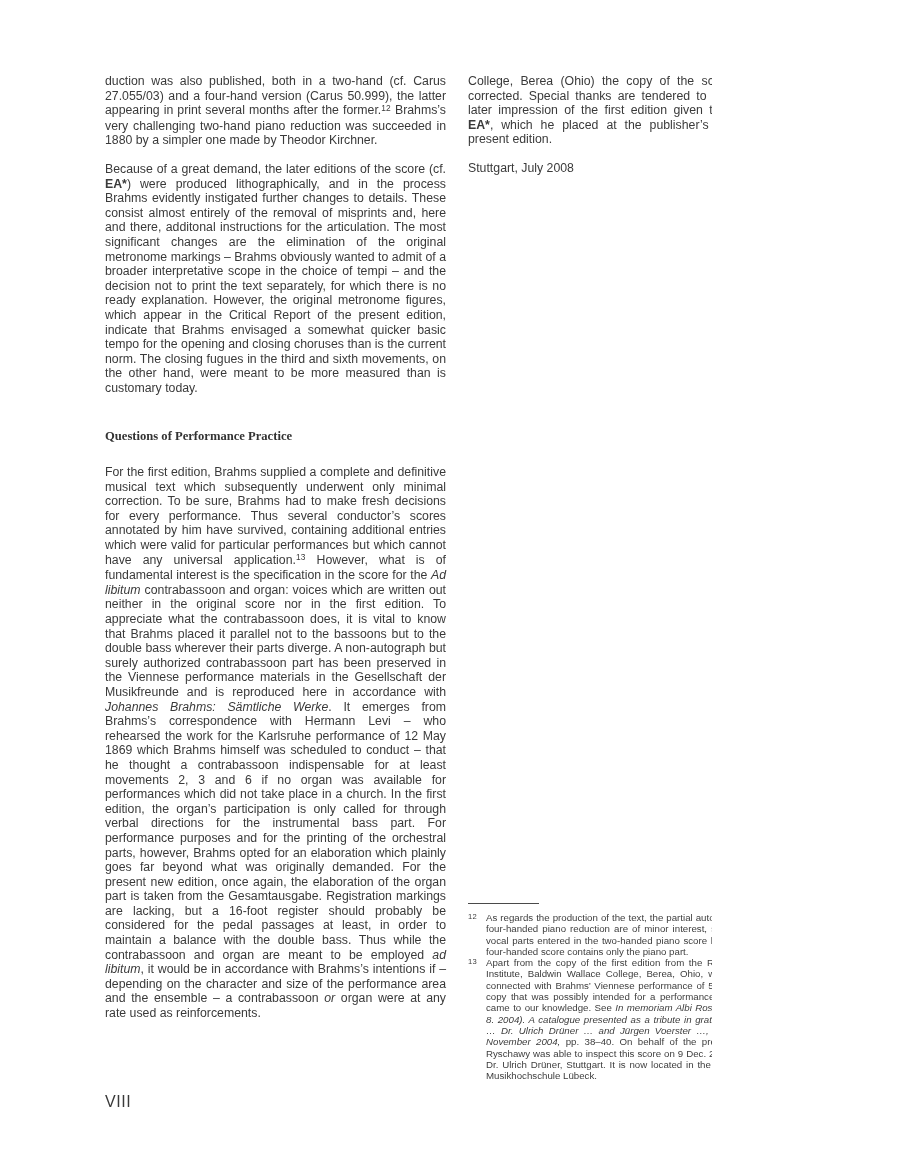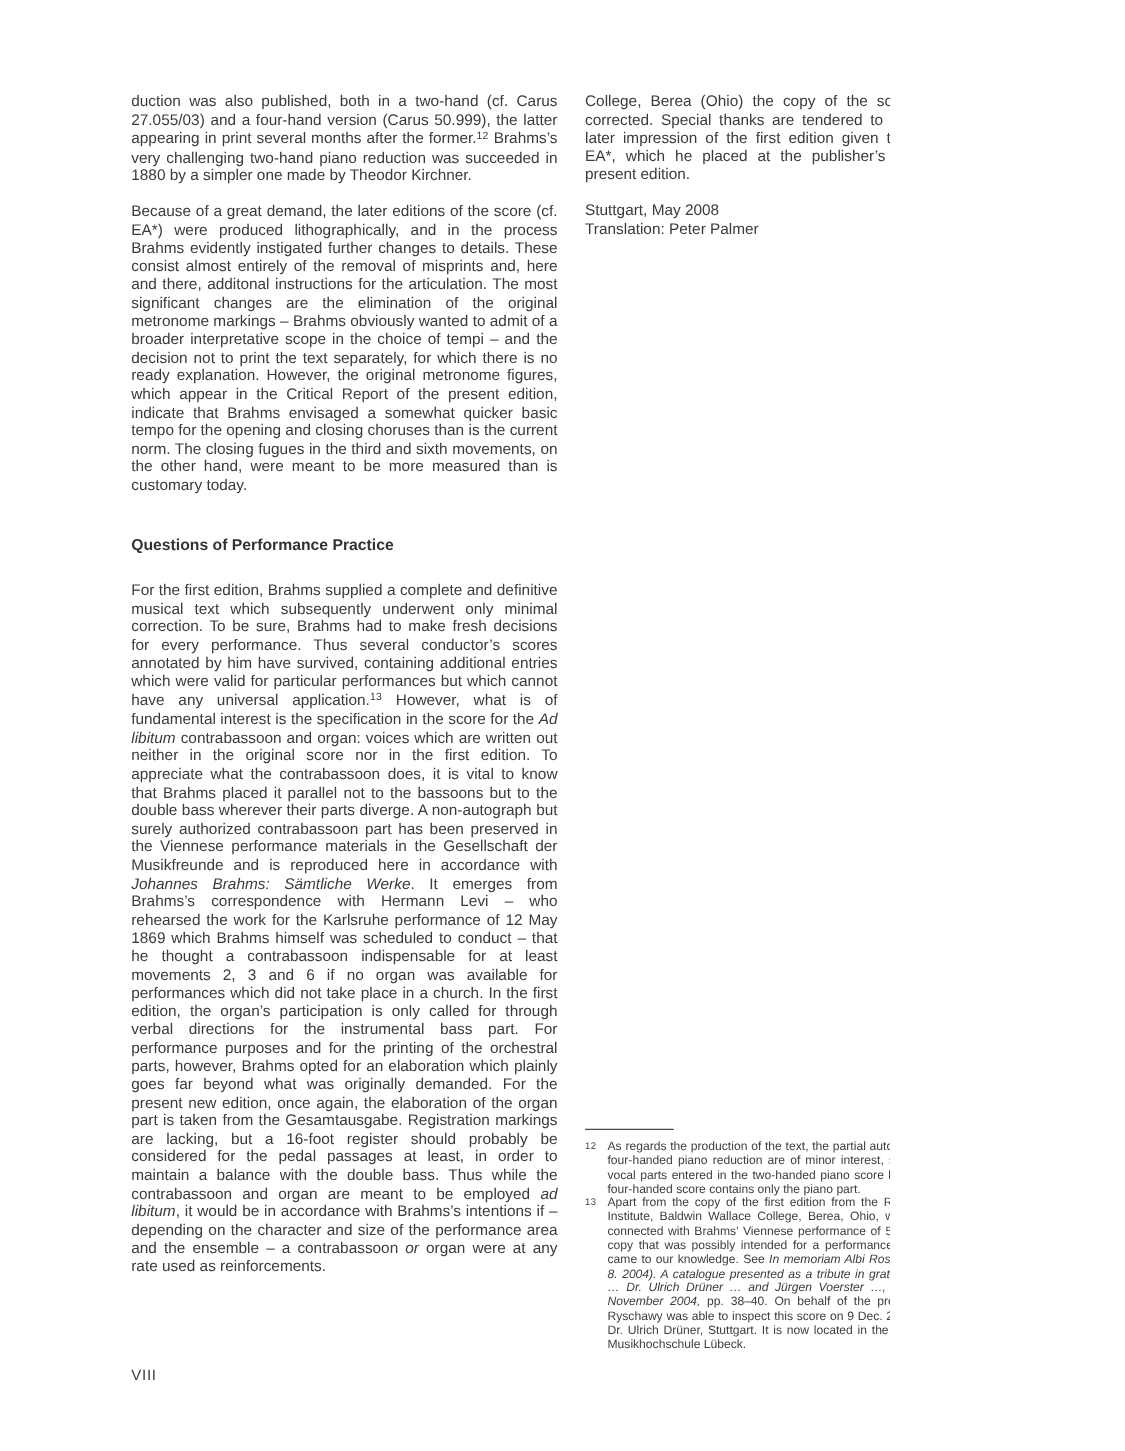--- a/index.html
+++ b/index.html
@@ -29,22 +29,23 @@
 
   .col p {
     margin: 0 0 14px 0;
   }
   .section-heading {
     font-size: 12.6px;
     font-weight: bold;
     color: #333333;
     margin: 34px 0 21px 0;
     text-align: left;
+    font-family: Liberation Serif, serif;
   }
-  .run-b   { font-weight: normal; }
+  .run-b   { font-weight: bold; }
   .run-i   { font-style: italic; }
   .run-sup { font-size: 68%; position: relative; top: -0.38em; letter-spacing: 0.2px; }
 
   .sig-row {
     display: flex;
     justify-content: space-between;
     margin-top: 9px;
   }
   .sig-line { white-space: nowrap; }
 
@@ -71,21 +72,21 @@
     position: absolute;
     left: 0;
     top: -1px;
     font-size: 7.6px;
     letter-spacing: 0.3px;
   }
   .footer-page-number {
     position: absolute;
     left: 105px;
     top: 1093px;
-    font-size: 12px;
+    font-size: 16px;
     letter-spacing: 0.6px;
     color: #3a3a3a;
   }
   .footer-catalog {
     position: absolute;
     left: 468px;
     top: 1096px;
     width: 341px;
     text-align: right;
     font-size: 11.6px;
@@ -101,24 +102,23 @@
   <div class="col col-left">
     <p>duction was also published, both in a two-hand (cf. Carus 27.055/03) and a four-hand version (Carus 50.999), the latter appearing in print several months after the former.<span class="run-sup">12</span> Brahms’s very challenging two-hand piano reduction was succeeded in 1880 by a simpler one made by Theodor Kirchner.</p>
     <p>Because of a great demand, the later editions of the score (cf. <span class="run-b">EA*</span>) were produced lithographically, and in the process Brahms evidently instigated further changes to details. These consist almost entirely of the removal of misprints and, here and there, additonal instructions for the articulation. The most significant changes are the elimination of the original metronome markings – Brahms obviously wanted to admit of a broader interpretative scope in the choice of tempi – and the decision not to print the text separately, for which there is no ready explanation. However, the original metronome figures, which appear in the Critical Report of the present edition, indicate that Brahms envisaged a somewhat quicker basic tempo for the opening and closing choruses than is the current norm. The closing fugues in the third and sixth movements, on the other hand, were meant to be more measured than is customary today.</p>
     <div class="section-heading">Questions of Performance Practice</div>
     <p>For the first edition, Brahms supplied a complete and definitive musical text which subsequently underwent only minimal correction. To be sure, Brahms had to make fresh decisions for every performance. Thus several conductor’s scores annotated by him have survived, containing additional entries which were valid for particular performances but which cannot have any universal application.<span class="run-sup">13</span> However, what is of fundamental interest is the specification in the score for the <span class="run-i">Ad libitum</span> contrabassoon and organ: voices which are written out neither in the original score nor in the first edition. To appreciate what the contrabassoon does, it is vital to know that Brahms placed it parallel not to the bassoons but to the double bass wherever their parts diverge. A non-autograph but surely authorized contrabassoon part has been preserved in the Viennese performance materials in the Gesellschaft der Musikfreunde and is reproduced here in accordance with <span class="run-i">Johannes Brahms: Sämtliche Werke</span>. It emerges from Brahms’s correspondence with Hermann Levi – who rehearsed the work for the Karlsruhe performance of 12 May 1869 which Brahms himself was scheduled to conduct – that he thought a contrabassoon indispensable for at least movements 2, 3 and 6 if no organ was available for performances which did not take place in a church. In the first edition, the organ’s participation is only called for through verbal directions for the instrumental bass part. For performance purposes and for the printing of the orchestral parts, however, Brahms opted for an elaboration which plainly goes far beyond what was originally demanded. For the present new edition, once again, the elaboration of the organ part is taken from the Gesamtausgabe. Registration markings are lacking, but a 16-foot register should probably be considered for the pedal passages at least, in order to maintain a balance with the double bass. Thus while the contrabassoon and organ are meant to be employed <span class="run-i">ad libitum</span>, it would be in accordance with Brahms’s intentions if – depending on the character and size of the performance area and the ensemble – a contrabassoon <span class="run-i">or</span> organ were at any rate used as reinforcements.</p>
   </div>
 
   <div class="col col-right">
     <p>College, Berea (Ohio) the copy of the score that Brahms corrected. Special thanks are tendered to the owner of the later impression of the first edition given the name Source <span class="run-b">EA*</span>, which he placed at the publisher’s disposal for the present edition.</p>
     <div class="sig-row">
-      <span class="sig-line">Stuttgart, May 2008</span>
+      <span class="sig-line">Stuttgart, July 2008</span>
       <span class="sig-line">Günter However</span>
     </div>
-    <div>Translation: Peter Palmer</div>
   </div>
 
   <div class="footnotes">
     <div class="fn-rule"></div>
     <div class="fn">
       <span class="fn-marker">12</span>
       <span class="fn-text">As regards the production of the text, the partial autographs of the two and four-handed piano reduction are of minor interest, since Brahms had the vocal parts entered in the two-handed piano score by a copyist, while the four-handed score contains only the piano part.</span>
     </div>
     <div class="fn">
       <span class="fn-marker">13</span>

